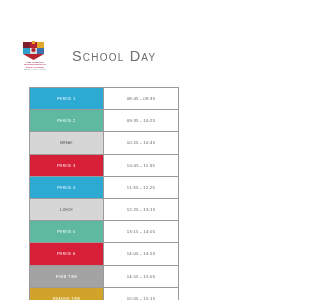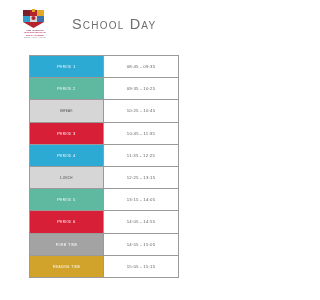--- a/index.html
+++ b/index.html
@@ -12,20 +12,21 @@
     background: #ffffff;
     font-family: "Liberation Sans", sans-serif;
     overflow: hidden;
   }
   .page {
     position: relative;
     width: 212px;
     height: 228px;
     background: #ffffff;
     box-sizing: border-box;
+    margin-top: 32px;
   }
 
   
   .header {
     position: absolute;
     left: 0;
     top: 0;
     width: 212px;
     height: 50px;
     display: flex;

